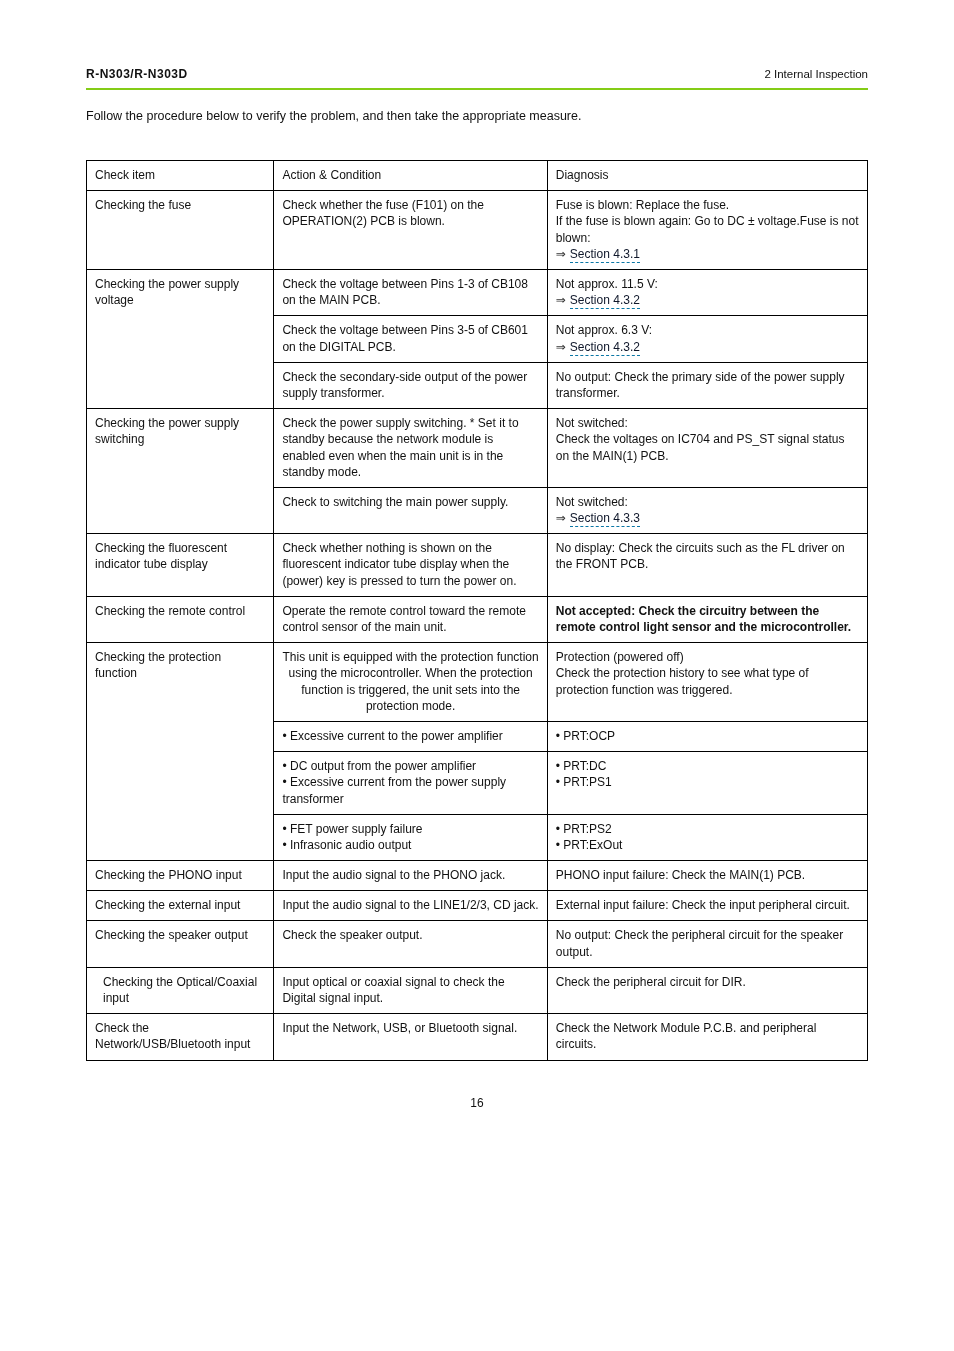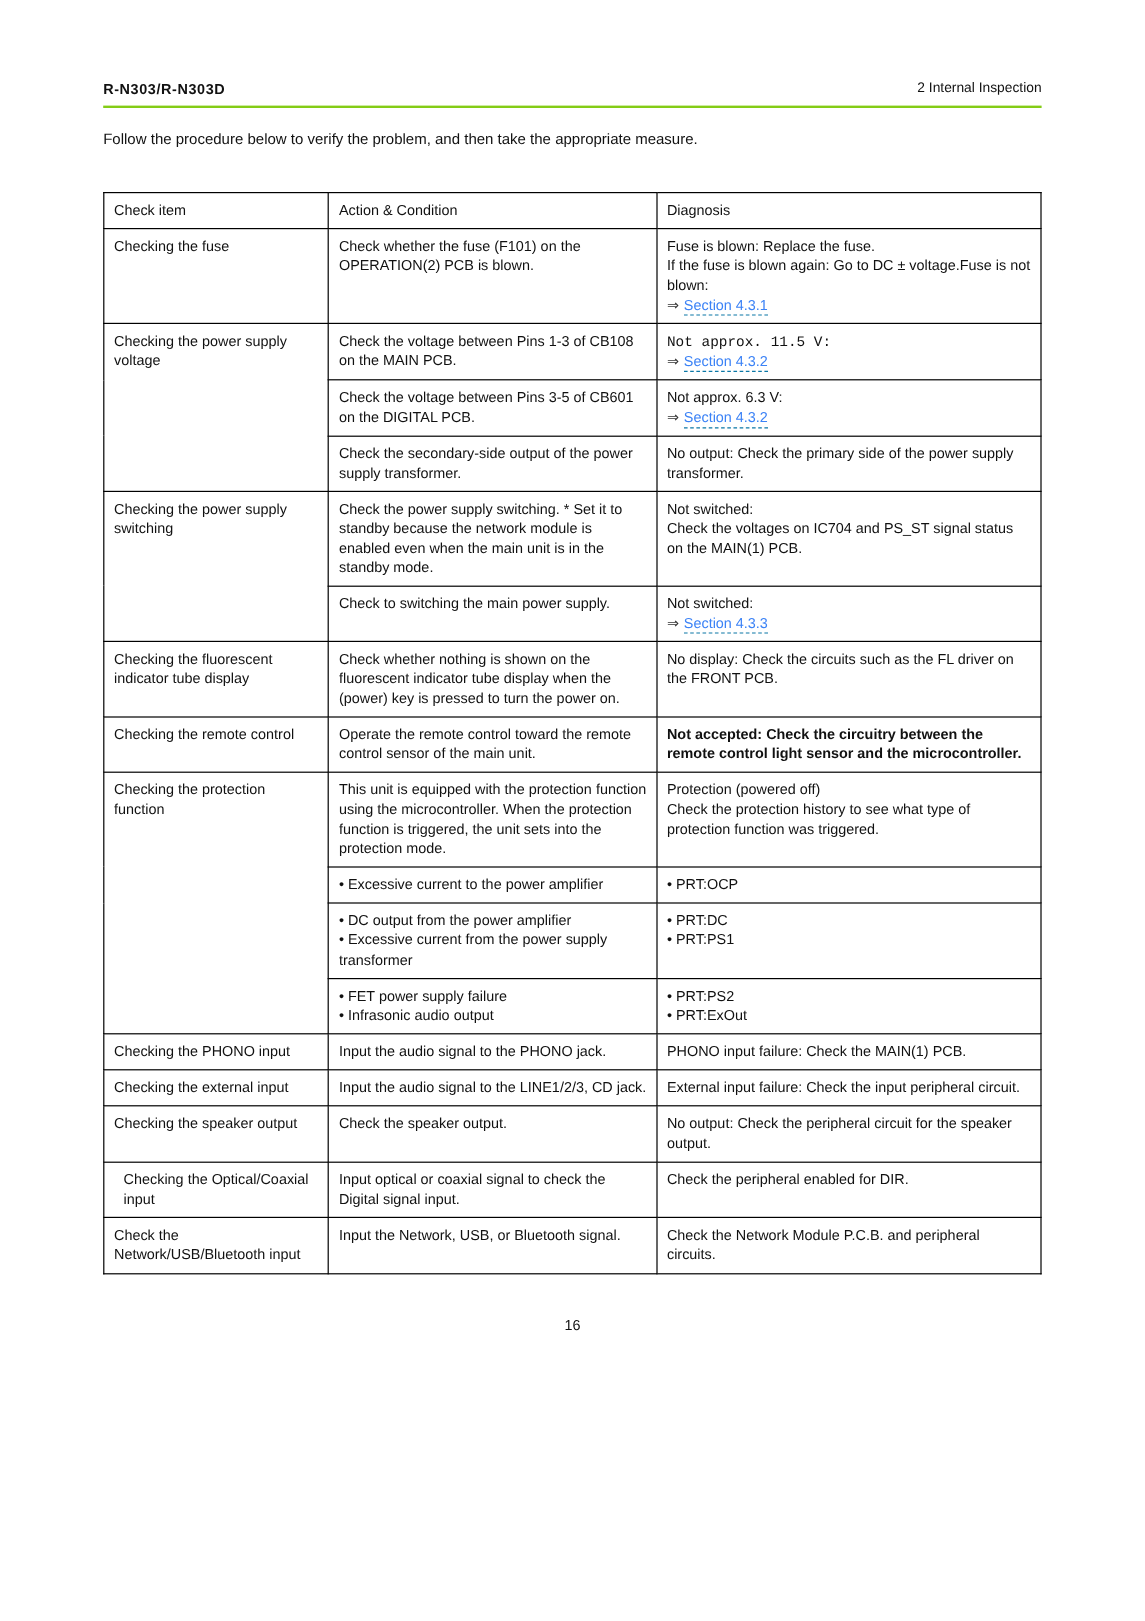--- a/index.html
+++ b/index.html
@@ -34,21 +34,21 @@
     padding: 6px 8px 7px 8px;
     vertical-align: top;
     text-align: left;
   }
   table.log th { font-weight: 400; }
   col.c1 { width: 24%; }
   col.c2 { width: 35%; }
   col.c3 { width: 41%; }
   td.dotted-above { border-top: 1px dotted #000; }
   a.xref {
-    color: #3b82f6;
+    color: #0f172a;
     text-decoration: none;
     border-bottom: 1px dashed #0a77a6;
     padding-bottom: 1px;
     text-align: right;
   }
   .arrow { color: #333; padding-right: 4px; }
   .pagefoot { text-align: center; margin-top: 34px; font-size: 12px; }
 </style>
 </head>
 <body>
@@ -77,21 +77,21 @@
       <tr>
         <td style="white-space: pre-line;">Checking the fuse</td>
         <td style="white-space: pre-line;">Check whether the fuse (F101) on the OPERATION(2) PCB is blown.</td>
         <td><span style="white-space: pre-line;">Fuse is blown: Replace the fuse.
 If the fuse is blown again: Go to DC ± voltage.</span><span style="white-space: pre-line;">Fuse is not blown:
 </span><span class="arrow">⇒</span><a class="xref" href="#">Section 4.3.1</a></td>
       </tr>
       <tr>
         <td rowspan="3" style="white-space: pre-line;">Checking the power supply voltage</td>
         <td style="white-space: pre-line;">Check the voltage between Pins 1-3 of CB108 on the MAIN PCB.</td>
-        <td><span style="white-space: pre-line; font-family: Liberation Mono, monospace;">Not approx. 11.5 V:
+        <td><span style="white-space: pre-line;">Not approx. 11.5 V:
 </span><span class="arrow">⇒</span><a class="xref" href="#">Section 4.3.2</a></td>
       </tr>
       <tr>
         <td class="dotted-above" style="white-space: pre-line;">Check the voltage between Pins 3-5 of CB601 on the DIGITAL PCB.</td>
         <td class="dotted-above"><span style="white-space: pre-line;">Not approx. 6.3 V:
 </span><span class="arrow">⇒</span><a class="xref" href="#">Section 4.3.2</a></td>
       </tr>
       <tr>
         <td class="dotted-above" style="white-space: pre-line;">Check the secondary-side output of the power supply transformer.</td>
         <td class="dotted-above"><span style="white-space: pre-line;">No output: Check the primary side of the power supply transformer.</span></td>
@@ -112,21 +112,21 @@
         <td style="white-space: pre-line;">Check whether nothing is shown on the fluorescent indicator tube display when the (power) key is pressed to turn the power on.</td>
         <td><span style="white-space: pre-line;">No display: Check the circuits such as the FL driver on the FRONT PCB.</span></td>
       </tr>
       <tr>
         <td style="white-space: pre-line;">Checking the remote control</td>
         <td style="white-space: pre-line;">Operate the remote control toward the remote control sensor of the main unit.</td>
         <td><span style="white-space: pre-line; font-weight: bold;">Not accepted: Check the circuitry between the remote control light sensor and the microcontroller.</span></td>
       </tr>
       <tr>
         <td rowspan="4" style="white-space: pre-line;">Checking the protection function</td>
-        <td style="white-space: pre-line;">This unit is equipped with the protection function using the microcontroller. When the protection function is triggered, the unit sets into the protection mode.</td>
+        <td style="white-space: pre-line; text-align: center;">This unit is equipped with the protection function using the microcontroller. When the protection function is triggered, the unit sets into the protection mode.</td>
         <td><span style="white-space: pre-line; text-align: center;">Protection (powered off)
 Check the protection history to see what type of protection function was triggered.</span></td>
       </tr>
       <tr>
         <td class="dotted-above" style="white-space: pre-line;">• Excessive current to the power amplifier</td>
         <td class="dotted-above"><span style="white-space: pre-line;">• PRT:OCP</span></td>
       </tr>
       <tr>
         <td class="dotted-above" style="white-space: pre-line;">• DC output from the power amplifier
 • Excessive current from the power supply transformer</td>
@@ -150,21 +150,21 @@
         <td><span style="white-space: pre-line;">External input failure: Check the input peripheral circuit.</span></td>
       </tr>
       <tr>
         <td style="white-space: pre-line;">Checking the speaker output</td>
         <td style="white-space: pre-line;">Check the speaker output.</td>
         <td><span style="white-space: pre-line;">No output: Check the peripheral circuit for the speaker output.</span></td>
       </tr>
       <tr>
         <td style="white-space: pre-line; padding-left: 16px;">Checking the Optical/Coaxial input</td>
         <td style="white-space: pre-line;">Input optical or coaxial signal to check the Digital signal input.</td>
-        <td><span style="white-space: pre-line;">Check the peripheral enabled for DIR.</span></td>
+        <td><span style="white-space: pre-line;">Check the peripheral circuit for DIR.</span></td>
       </tr>
       <tr>
         <td style="white-space: pre-line;">Check the Network/USB/Bluetooth input</td>
         <td style="white-space: pre-line;">Input the Network, USB, or Bluetooth signal.</td>
         <td><span style="white-space: pre-line;">Check the Network Module P.C.B. and peripheral circuits.</span></td>
       </tr>
     </tbody>
 </table>
 
 <div class="pagefoot">16</div>

